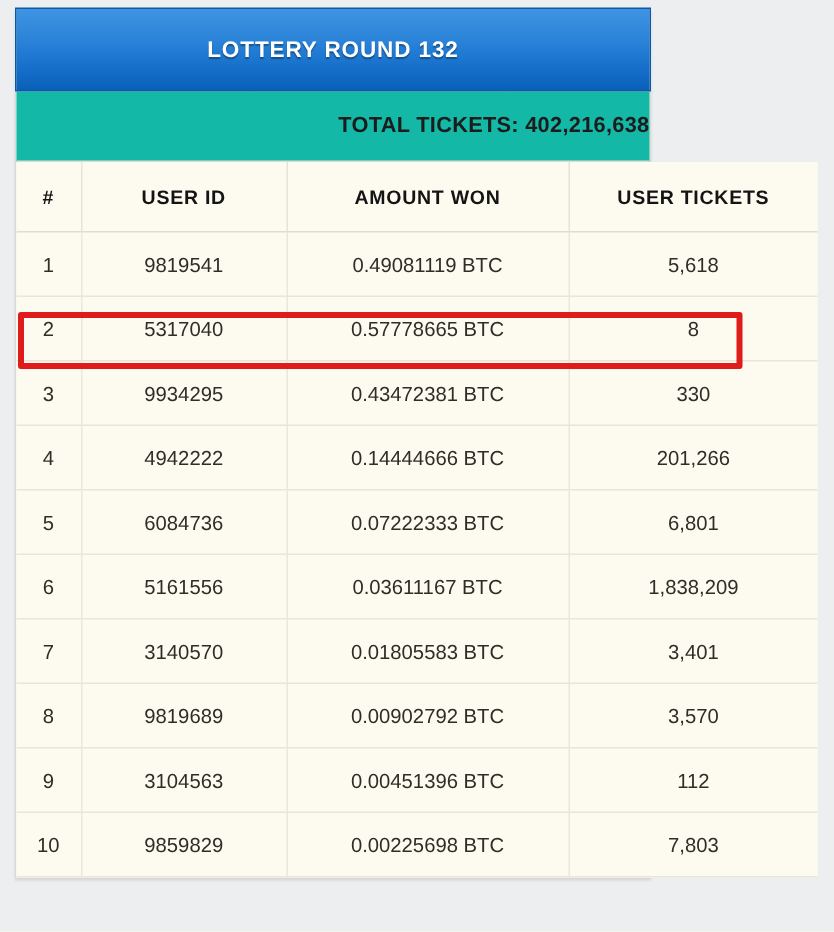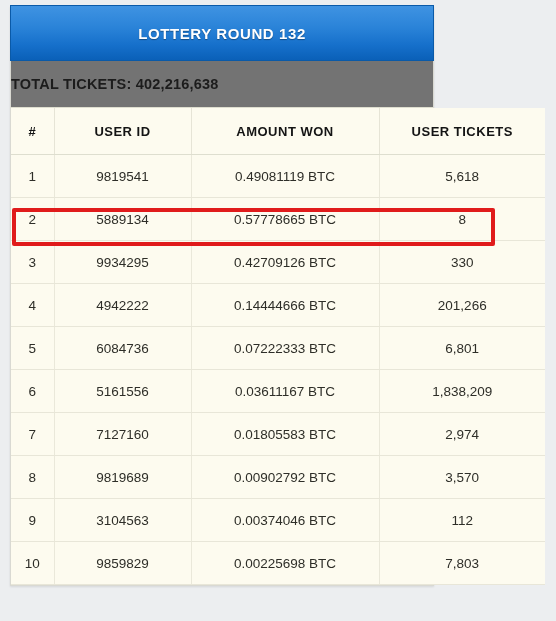--- a/index.html
+++ b/index.html
@@ -47,22 +47,22 @@
     letter-spacing: 0.6px;
     text-shadow: 0 1px 1px rgba(0,0,0,0.35);
     text-transform: uppercase;
   }
 
   
   #total-band {
     height: 46px;
     display: flex;
     align-items: center;
-    justify-content: flex-start;
-    background: #737373;
+    justify-content: flex-end;
+    background: #14b8a6;
     border-bottom: 1px solid #dedecf;
   }
   #total-text {
     font-size: 14.5px;
     font-weight: bold;
     color: #1c1c1c;
     letter-spacing: 0.2px;
   }
 
   
@@ -150,28 +150,28 @@
     </thead>
     <tbody id="table-body">
         <tr>
           <td>1</td>
           <td>9819541</td>
           <td>0.49081119 BTC</td>
           <td>5,618</td>
         </tr>
         <tr>
           <td>2</td>
-          <td>5889134</td>
+          <td>5317040</td>
           <td>0.57778665 BTC</td>
           <td>8</td>
         </tr>
         <tr>
           <td>3</td>
           <td>9934295</td>
-          <td>0.42709126 BTC</td>
+          <td>0.43472381 BTC</td>
           <td>330</td>
         </tr>
         <tr>
           <td>4</td>
           <td>4942222</td>
           <td>0.14444666 BTC</td>
           <td>201,266</td>
         </tr>
         <tr>
           <td>5</td>
@@ -180,34 +180,34 @@
           <td>6,801</td>
         </tr>
         <tr>
           <td>6</td>
           <td>5161556</td>
           <td>0.03611167 BTC</td>
           <td>1,838,209</td>
         </tr>
         <tr>
           <td>7</td>
-          <td>7127160</td>
+          <td>3140570</td>
           <td>0.01805583 BTC</td>
-          <td>2,974</td>
+          <td>3,401</td>
         </tr>
         <tr>
           <td>8</td>
           <td>9819689</td>
           <td>0.00902792 BTC</td>
           <td>3,570</td>
         </tr>
         <tr>
           <td>9</td>
           <td>3104563</td>
-          <td>0.00374046 BTC</td>
+          <td>0.00451396 BTC</td>
           <td>112</td>
         </tr>
         <tr>
           <td>10</td>
           <td>9859829</td>
           <td>0.00225698 BTC</td>
           <td>7,803</td>
         </tr>
       </tbody>
   </table>

